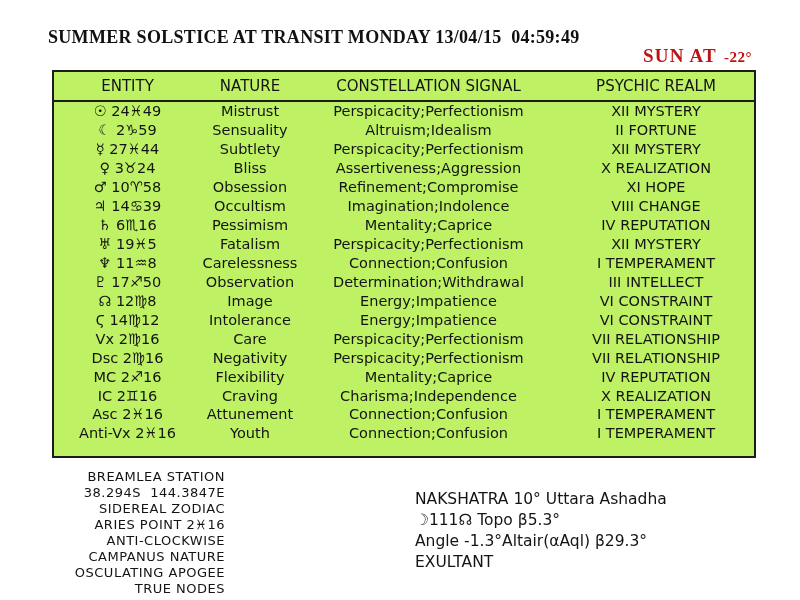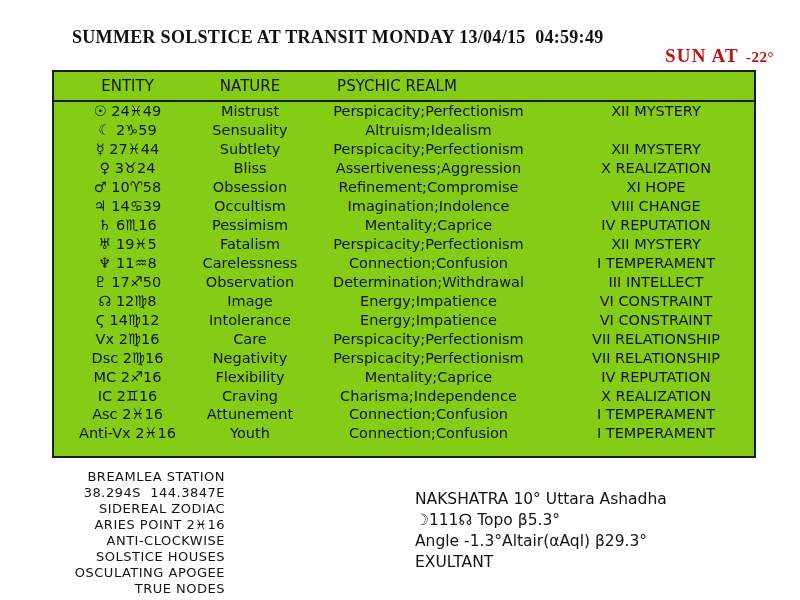--- a/index.html
+++ b/index.html
@@ -4,33 +4,33 @@
 <style>
   html,body{margin:0;padding:0;background:#ffffff;}
   .page{
     position:relative;width:800px;height:600px;background:#ffffff;
     color:#141414;font-family:"DejaVu Sans",sans-serif;overflow:hidden;
   }
   
   .title{
     position:absolute;left:48px;top:27px;
     font-family:"Liberation Serif",serif;font-weight:600;
-    font-size:18px;letter-spacing:0.3px;white-space:pre;color:#111;margin-left:24px;
+    font-size:18px;letter-spacing:0.3px;white-space:pre;color:#111;
   }
   .sun-at{
-    position:absolute;left:649px;top:27px;
+    position:absolute;left:627px;top:27px;
     font-family:"Liberation Serif",serif;font-weight:700;
     color:#bf1313;white-space:pre;
   }
   .sun-at .lbl{font-size:19px;letter-spacing:1.2px;}
   .sun-at .deg{font-size:15px;margin-left:7px;letter-spacing:0.5px;}
   
   .ttable{
     position:absolute;left:52px;top:70px;width:704px;height:388px;
-    border:2px solid #1c1c1c;box-sizing:border-box;background:#84cc16;
+    border:2px solid #1c1c1c;box-sizing:border-box;background:#bef264;
   }
   .thead{
     display:flex;height:28px;align-items:center;
     border-bottom:2px solid #1c1c1c;font-size:15px;
   }
   .tbody{}
   .trow{display:flex;height:18.95px;align-items:center;font-size:14.5px;}
   .tcell{text-align:center;white-space:pre;overflow:visible;}
   .c0{width:21%;}
   .c1{width:14%;}
@@ -57,33 +57,35 @@
   <div class="title">SUMMER SOLSTICE AT TRANSIT MONDAY 13/04/15  04:59:49</div>
 
   <div class="sun-at">
     <span class="lbl">SUN AT</span><span class="deg">-22°</span>
   </div>
 
   <div class="ttable">
     <div class="thead">
       <div class="tcell c0">ENTITY</div>
       <div class="tcell c1">NATURE</div>
+      <div class="tcell c2">CONSTELLATION SIGNAL</div>
       <div class="tcell c3">PSYCHIC REALM</div>
     </div>
     <div class="tbody">
         <div class="trow">
           <div class="tcell c0">☉ 24♓49</div>
           <div class="tcell c1">Mistrust</div>
           <div class="tcell c2">Perspicacity;Perfectionism</div>
           <div class="tcell c3">XII MYSTERY</div>
         </div>
         <div class="trow">
           <div class="tcell c0">☾ 2♑59</div>
           <div class="tcell c1">Sensuality</div>
           <div class="tcell c2">Altruism;Idealism</div>
+          <div class="tcell c3">II FORTUNE</div>
         </div>
         <div class="trow">
           <div class="tcell c0">☿ 27♓44</div>
           <div class="tcell c1">Subtlety</div>
           <div class="tcell c2">Perspicacity;Perfectionism</div>
           <div class="tcell c3">XII MYSTERY</div>
         </div>
         <div class="trow">
           <div class="tcell c0">♀ 3♉24</div>
           <div class="tcell c1">Bliss</div>
@@ -176,21 +178,21 @@
         </div>
       </div>
   </div>
 
   <div class="settings">
       <div class="line">BREAMLEA STATION</div>
       <div class="line">38.294S  144.3847E</div>
       <div class="line">SIDEREAL ZODIAC</div>
       <div class="line">ARIES POINT 2♓16</div>
       <div class="line">ANTI-CLOCKWISE</div>
-      <div class="line">SOLSTICE HOUSES</div>
+      <div class="line">CAMPANUS NATURE</div>
       <div class="line">OSCULATING APOGEE</div>
       <div class="line">TRUE NODES</div>
     </div>
 
   <div class="analysis">
       <div class="line">NAKSHATRA 10° Uttara Ashadha</div>
       <div class="line">☽111☊ Topo β5.3°</div>
       <div class="line">Angle -1.3°Altair(αAql) β29.3°</div>
       <div class="line">EXULTANT</div>
     </div>

